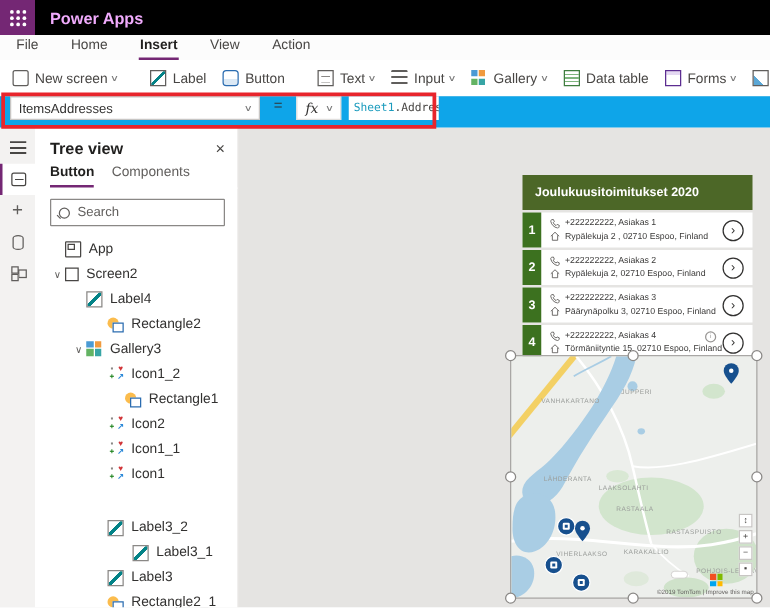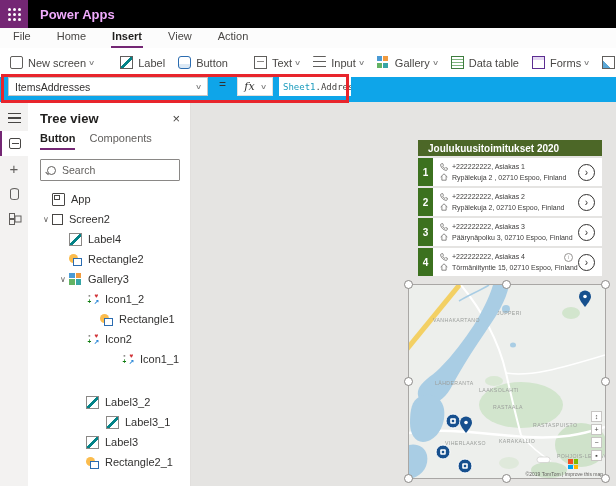--- a/index.html
+++ b/index.html
@@ -86,21 +86,21 @@
   .ti-rect::after{content:"";position:absolute;right:0;bottom:0;width:7px;height:6px;border:1.2px solid #2b6cb0;background:#fff}
   .ti-gallery{display:grid;grid-template-columns:5.5px 5.5px;grid-template-rows:5.5px 5.5px;gap:1px}
   .ti-iconset{display:grid;grid-template-columns:7px 7px;font-size:6.5px;line-height:6.5px;font-weight:700}
   .ti-iconset i{font-style:normal;text-align:center}
 
   
   .canvas{flex:1;background:#e5e4e2;position:relative;overflow:hidden}
 
   
   .gallery{position:absolute;left:227px;top:38px;width:184px}
-  .ghead{height:16px;background:#4c6727;color:#fff;font-size:10px;font-weight:700;display:flex;align-items:center;padding-left:10px}
+  .ghead{height:28px;background:#4c6727;color:#fff;font-size:10px;font-weight:700;display:flex;align-items:center;padding-left:10px}
   .gitem{height:28px;background:#fff;margin-top:2px;display:flex;position:relative;cursor:pointer}
   .gnum{width:15px;flex:none;background:#3c711f;color:#fff;font-size:10px;font-weight:700;display:flex;align-items:center;justify-content:center}
   .gbody{flex:1;padding:3.5px 0 0 7px;overflow:hidden}
   .gline{display:flex;align-items:center;gap:4px;height:10.5px;font-size:7px;color:#3b3a39;white-space:nowrap}
   .gline svg{flex:none}
   .gchev{position:absolute;right:7px;top:5.5px;width:15px;height:15px;border:1.2px solid #323130;border-radius:50%;display:flex;align-items:center;justify-content:center;font-size:10px;color:#323130;cursor:pointer}
   .ginfo{position:absolute;right:29px;top:5px;width:7px;height:7px;border:1px solid #979593;border-radius:50%;color:#979593;font-size:5px;line-height:7px;text-align:center}
 
   
   .map{position:absolute;left:218px;top:183px;width:196px;height:193px;outline:1px solid #a9a7a5;background:#edefec}
@@ -249,21 +249,21 @@
           <div class="trow" style="padding-left: 12px;">
             <span class="texp">∨</span>
             <span class="tico ti-screen"></span>
             <span>Screen2</span>
           </div>
           <div class="trow" style="padding-left: 29px;">
             <span class="texp"></span>
             <span class="tico ti-label"></span>
             <span>Label4</span>
           </div>
-          <div class="trow" style="padding-left: 29px;">
+          <div class="trow" style="padding-left: 46px;">
             <span class="texp"></span>
             <span class="tico ti-rect"></span>
             <span>Rectangle2</span>
           </div>
           <div class="trow" style="padding-left: 29px;">
             <span class="texp">∨</span>
             <span class="tico ti-gallery">
               <i style="background:#4a9ad4"></i>
               <i style="background:#f09a3e"></i>
               <i style="background:#63b363"></i>
@@ -289,29 +289,39 @@
           <div class="trow" style="padding-left: 46px;">
             <span class="texp"></span>
             <span class="tico ti-iconset">
               <i style="color:#8a8886">▪</i>
               <i style="color:#d13438">♥</i>
               <i style="color:#107c10">+</i>
               <i style="color:#2b88d8">↗</i>
             </span>
             <span>Icon2</span>
           </div>
-          <div class="trow" style="padding-left: 46px; margin-left: 35px;">
+          <div class="trow" style="padding-left: 46px;">
             <span class="texp"></span>
             <span class="tico ti-iconset">
               <i style="color:#8a8886">▪</i>
               <i style="color:#d13438">♥</i>
               <i style="color:#107c10">+</i>
               <i style="color:#2b88d8">↗</i>
             </span>
             <span>Icon1_1</span>
+          </div>
+          <div class="trow" style="padding-left: 46px;">
+            <span class="texp"></span>
+            <span class="tico ti-iconset">
+              <i style="color:#8a8886">▪</i>
+              <i style="color:#d13438">♥</i>
+              <i style="color:#107c10">+</i>
+              <i style="color:#2b88d8">↗</i>
+            </span>
+            <span>Icon1</span>
           </div>
           <div class="trow" style="padding-left: 46px; margin-top: 23px;">
             <span class="texp"></span>
             <span class="tico ti-label"></span>
             <span>Label3_2</span>
           </div>
           <div class="trow" style="padding-left: 66px;">
             <span class="texp"></span>
             <span class="tico ti-label"></span>
             <span>Label3_1</span>

